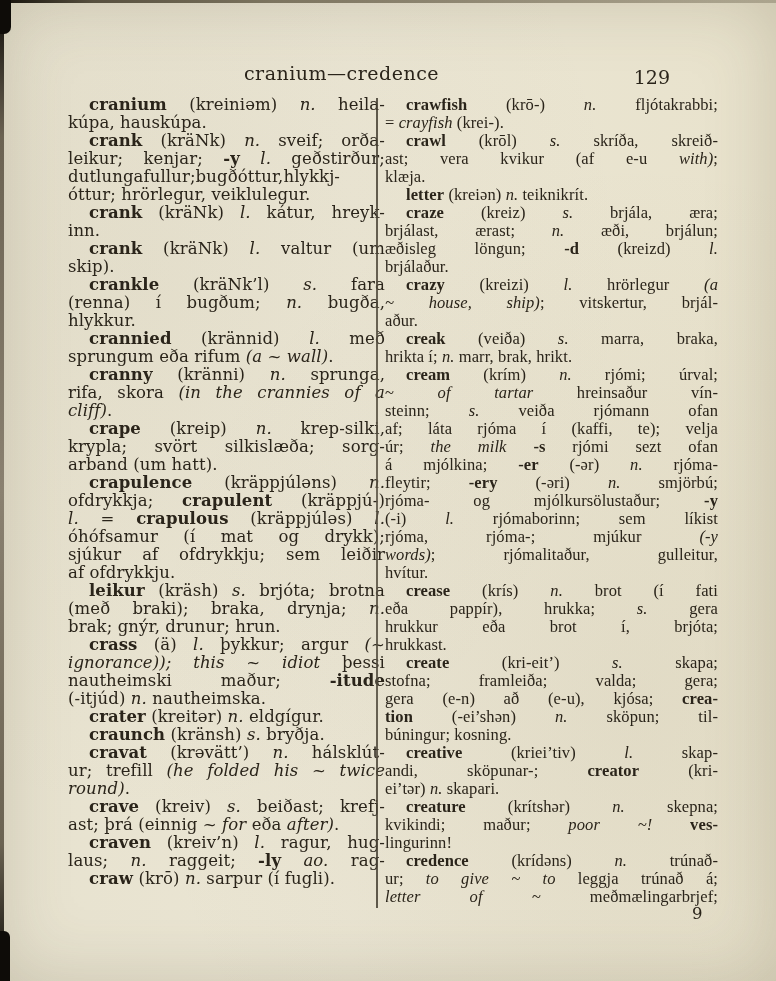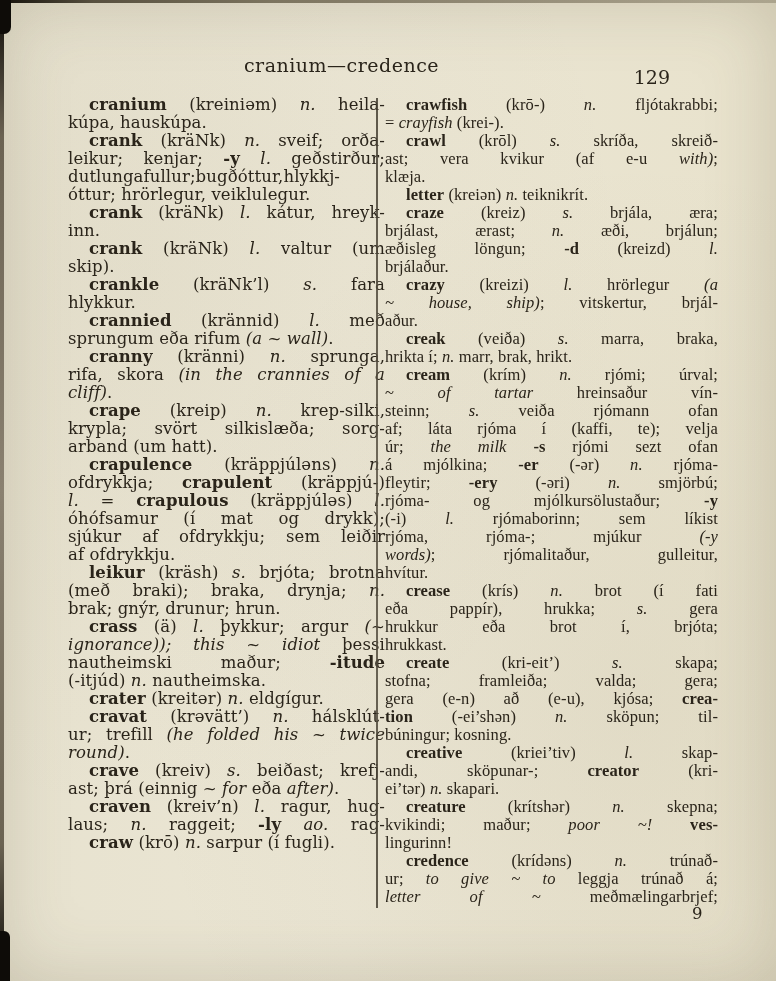--- a/index.html
+++ b/index.html
@@ -22,21 +22,21 @@
   }
   
   .edge-top{position:absolute;top:0;left:0;width:776px;height:3px;
     background:linear-gradient(to right,#13100a 0%,#57503f 12%,#7c745f 35%,rgba(140,132,110,.55) 100%);}
   .edge-left{position:absolute;top:0;left:0;width:4px;height:981px;
     background:linear-gradient(to bottom,#0d0b07 0%,#6b6352 14%,#8a8170 50%,#6b6352 86%,#0d0b07 100%);}
   .notch-top-left{position:absolute;top:0;left:0;width:11px;height:34px;background:#0e0c08;border-bottom-right-radius:7px;}
   .notch-bottom-left{position:absolute;bottom:0;left:0;width:10px;height:50px;background:#0e0c08;border-top-right-radius:6px;}
   
   .running-head{position:absolute;left:55px;top:54px;width:663px;height:26px;font-size:19px;}
-  .guide-words{display:block;text-align:center;position:relative;left:-45px;letter-spacing:.5px;}
+  .guide-words{display:block;text-align:center;position:relative;left:-45px;letter-spacing:.5px;margin-top:8px;}
   .page-number{position:absolute;right:48px;top:12px;}
   
   .columns{position:absolute;left:55px;top:96px;width:663px;height:828px;}
   .col{position:absolute;top:0;}
   #col-left{left:13px;width:317px;}
   #col-right{left:330px;width:333px;font-family:Liberation Serif, serif;}
   .divider{position:absolute;left:321px;top:2px;width:2px;height:810px;
     background:linear-gradient(to bottom,var(--rule) 0%,#5a5344 50%,var(--rule) 100%);opacity:.85;}
   
   .ln{
@@ -70,20 +70,21 @@
         <div class="ln end"><span>kúpa, hauskúpa.</span></div>
         <div class="ln in"><span class="b">crank</span><span> (kräNk) </span><span class="it">n.</span><span> sveif; orða-</span></div>
         <div class="ln"><span>leikur; kenjar; </span><span class="b">-y</span><span> </span><span class="it">l.</span><span> geðstirður;</span></div>
         <div class="ln"><span>dutlungafullur;bugðóttur,hlykkj-</span></div>
         <div class="ln end"><span>óttur; hrörlegur, veiklulegur.</span></div>
         <div class="ln in"><span class="b">crank</span><span> (kräNk) </span><span class="it">l.</span><span> kátur, hreyk-</span></div>
         <div class="ln end"><span>inn.</span></div>
         <div class="ln in"><span class="b">crank</span><span> (kräNk) </span><span class="it">l.</span><span> valtur (um</span></div>
         <div class="ln end"><span>skip).</span></div>
         <div class="ln in"><span class="b">crankle</span><span> (kräNk’l) </span><span class="it">s.</span><span> fara</span></div>
+        <div class="ln"><span>(renna) í bugðum; </span><span class="it">n.</span><span> bugða,</span></div>
         <div class="ln end"><span>hlykkur.</span></div>
         <div class="ln in"><span class="b">crannied</span><span> (krännid) </span><span class="it">l.</span><span> með</span></div>
         <div class="ln end"><span>sprungum eða rifum </span><span class="it">(a ~ wall)</span><span>.</span></div>
         <div class="ln in"><span class="b">cranny</span><span> (kränni) </span><span class="it">n.</span><span> sprunga,</span></div>
         <div class="ln"><span>rifa, skora </span><span class="it">(in the crannies of a</span></div>
         <div class="ln end"><span class="it">cliff)</span><span>.</span></div>
         <div class="ln in"><span class="b">crape</span><span> (kreip) </span><span class="it">n.</span><span> krep-silki,</span></div>
         <div class="ln"><span>krypla; svört silkislæða; sorg-</span></div>
         <div class="ln end"><span>arband (um hatt).</span></div>
         <div class="ln in"><span class="b">crapulence</span><span> (kräppjúləns) </span><span class="it">n.</span></div>
@@ -93,20 +94,21 @@
         <div class="ln"><span>sjúkur af ofdrykkju; sem leiðir</span></div>
         <div class="ln end"><span>af ofdrykkju.</span></div>
         <div class="ln in"><span class="b">leikur</span><span> (kräsh) </span><span class="it">s.</span><span> brjóta; brotna</span></div>
         <div class="ln"><span>(með braki); braka, drynja; </span><span class="it">n.</span></div>
         <div class="ln end"><span>brak; gnýr, drunur; hrun.</span></div>
         <div class="ln in"><span class="b">crass</span><span> (ä) </span><span class="it">l.</span><span> þykkur; argur </span><span class="it">(~</span></div>
         <div class="ln"><span class="it">ignorance)); this ~ idiot</span><span> þessi</span></div>
         <div class="ln"><span>nautheimski maður; </span><span class="b">-itude</span></div>
         <div class="ln end"><span>(-itjúd) </span><span class="it">n.</span><span> nautheimska.</span></div>
         <div class="ln in end"><span class="b">crater</span><span> (kreitər) </span><span class="it">n.</span><span> eldgígur.</span></div>
+        <div class="ln in end"><span class="b">craunch</span><span> (kränsh) </span><span class="it">s.</span><span> bryðja.</span></div>
         <div class="ln in"><span class="b">cravat</span><span> (krəvätt’) </span><span class="it">n.</span><span> hálsklút-</span></div>
         <div class="ln"><span>ur; trefill </span><span class="it">(he folded his ~ twice</span></div>
         <div class="ln end"><span class="it">round)</span><span>.</span></div>
         <div class="ln in"><span class="b">crave</span><span> (kreiv) </span><span class="it">s.</span><span> beiðast; krefj-</span></div>
         <div class="ln end"><span>ast; þrá (einnig </span><span class="it">~ for</span><span> eða </span><span class="it">after)</span><span>.</span></div>
         <div class="ln in"><span class="b">craven</span><span> (kreiv’n) </span><span class="it">l.</span><span> ragur, hug-</span></div>
         <div class="ln"><span>laus; </span><span class="it">n.</span><span> raggeit; </span><span class="b">-ly</span><span> </span><span class="it">ao.</span><span> rag-</span></div>
         <div class="ln in end"><span class="b">craw</span><span> (krō) </span><span class="it">n.</span><span> sarpur (í fugli).</span></div>
       </div>
     <div class="divider"></div>

